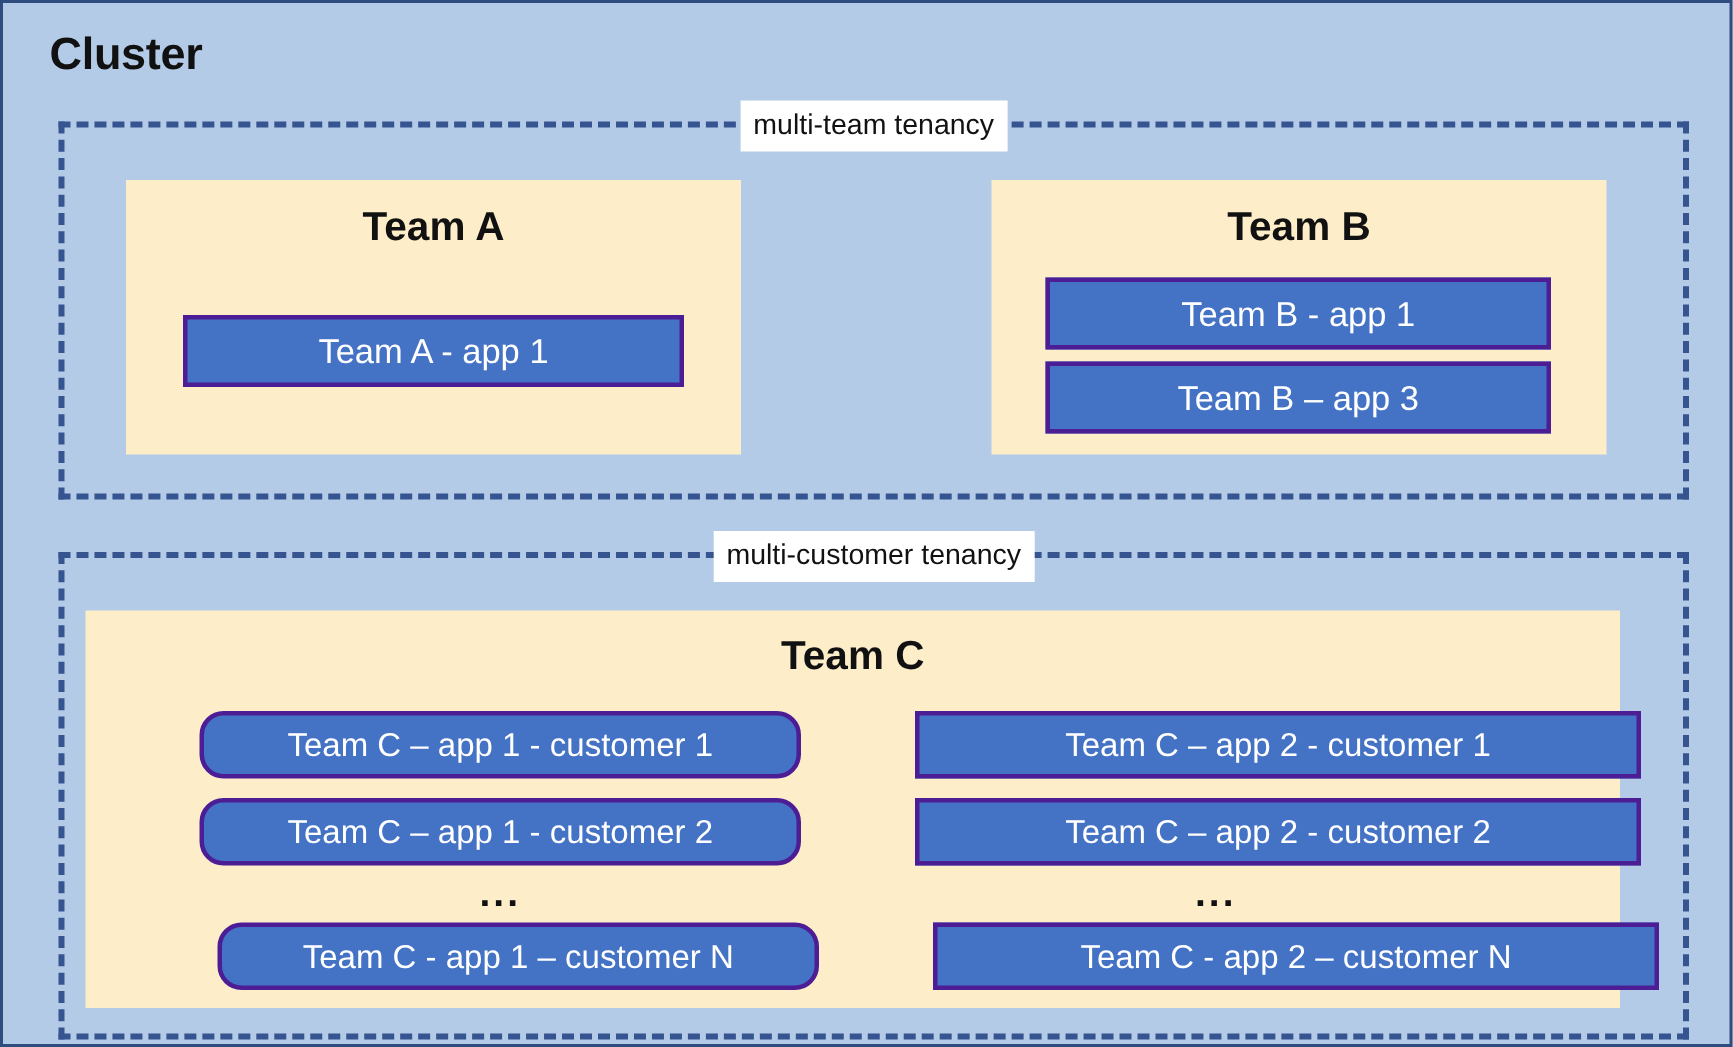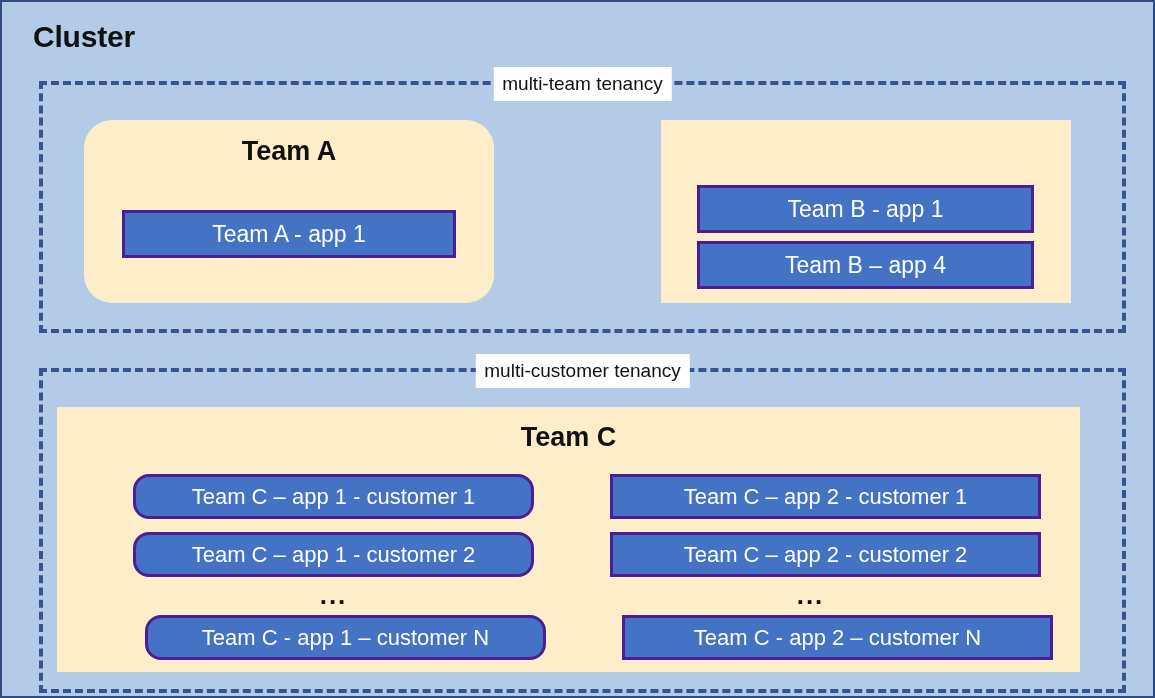--- a/index.html
+++ b/index.html
@@ -79,21 +79,20 @@
   .team-panel {
     position: absolute;
     box-sizing: border-box;
     background: #fdeec9;
   }
   #panel-team-a {
     left: 82px;
     top: 118px;
     width: 410px;
     height: 183px;
-    border-radius: 28px;
   }
   #panel-team-b {
     left: 659px;
     top: 118px;
     width: 410px;
     height: 183px;
   }
   #panel-team-c {
     left: 55px;
     top: 405px;
@@ -146,21 +145,21 @@
   }
   #app-b-2 {
     left: 36px;
     top: 121px;
     width: 337px;
     height: 48px;
   }
 
   
   .c-col-left { left: 76px; width: 401px; border-radius: 16px; }
-  .c-col-right { left: 553px; width: 431px; }
+  .c-col-right { left: 553px; width: 484px; }
   .c-row-1 { top: 67px; }
   .c-row-2 { top: 125px; }
   .c-row-n { top: 208px; margin-left: 12px; }
   #panel-team-c .app-box { height: 45px; font-size: 22px; }
 
   .ellipsis {
     position: absolute;
     top: 175px;
     font-size: 26px;
     font-weight: bold;
@@ -182,22 +181,23 @@
   <div class="tenancy-region" id="region-multi-team">
     <div class="tenancy-label" id="label-multi-team">multi-team tenancy</div>
   </div>
 
   <div class="team-panel" id="panel-team-a">
     <div class="team-heading">Team A</div>
     <div class="app-box" id="app-a-1">Team A - app 1</div>
   </div>
 
   <div class="team-panel" id="panel-team-b">
+    <div class="team-heading">Team B</div>
     <div class="app-box" id="app-b-1">Team B - app 1</div>
-    <div class="app-box" id="app-b-2">Team B – app 4</div>
+    <div class="app-box" id="app-b-2">Team B – app 3</div>
   </div>
 
   <div class="tenancy-region" id="region-multi-customer">
     <div class="tenancy-label" id="label-multi-customer">multi-customer tenancy</div>
   </div>
 
   <div class="team-panel" id="panel-team-c">
     <div class="team-heading">Team C</div>
 
     <div class="app-box c-col-left c-row-1">Team C – app 1 - customer 1</div>

